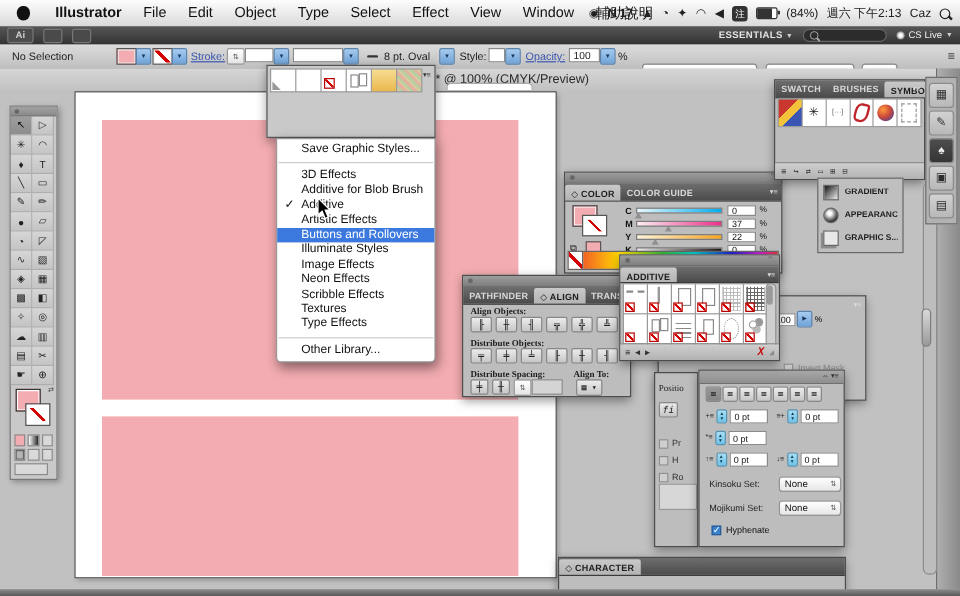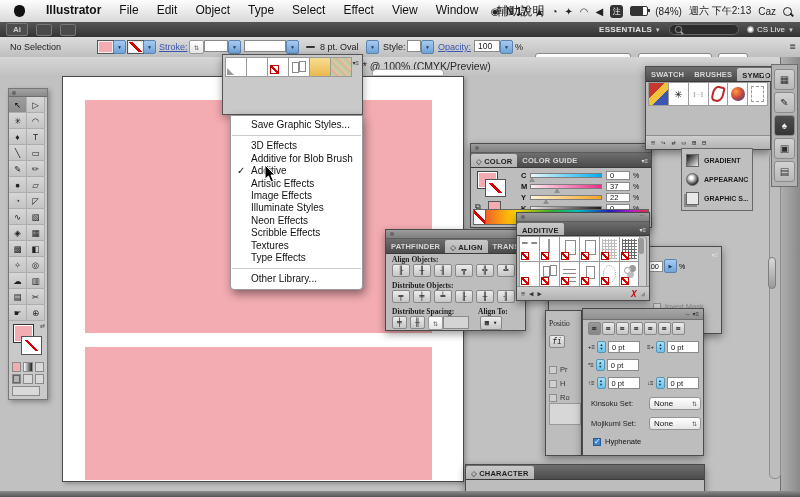--- a/index.html
+++ b/index.html
@@ -709,27 +709,31 @@
       <span>Additive for Blob Brush</span>
     </div>
       <div class="mi checked">
       <span class="chk"></span>
       <span>Additive</span>
     </div>
       <div class="mi">
       <span class="chk"></span>
       <span>Artistic Effects</span>
     </div>
+      <div class="mi highlighted">
+      <span class="chk"></span>
+      <span>Buttons and Rollovers</span>
+    </div>
+      <div class="mi">
+      <span class="chk"></span>
+      <span>Illuminate Styles</span>
+    </div>
       <div class="mi">
       <span class="chk"></span>
       <span>Image Effects</span>
-    </div>
-      <div class="mi">
-      <span class="chk"></span>
-      <span>Illuminate Styles</span>
     </div>
       <div class="mi">
       <span class="chk"></span>
       <span>Neon Effects</span>
     </div>
       <div class="mi">
       <span class="chk"></span>
       <span>Scribble Effects</span>
     </div>
       <div class="mi">

